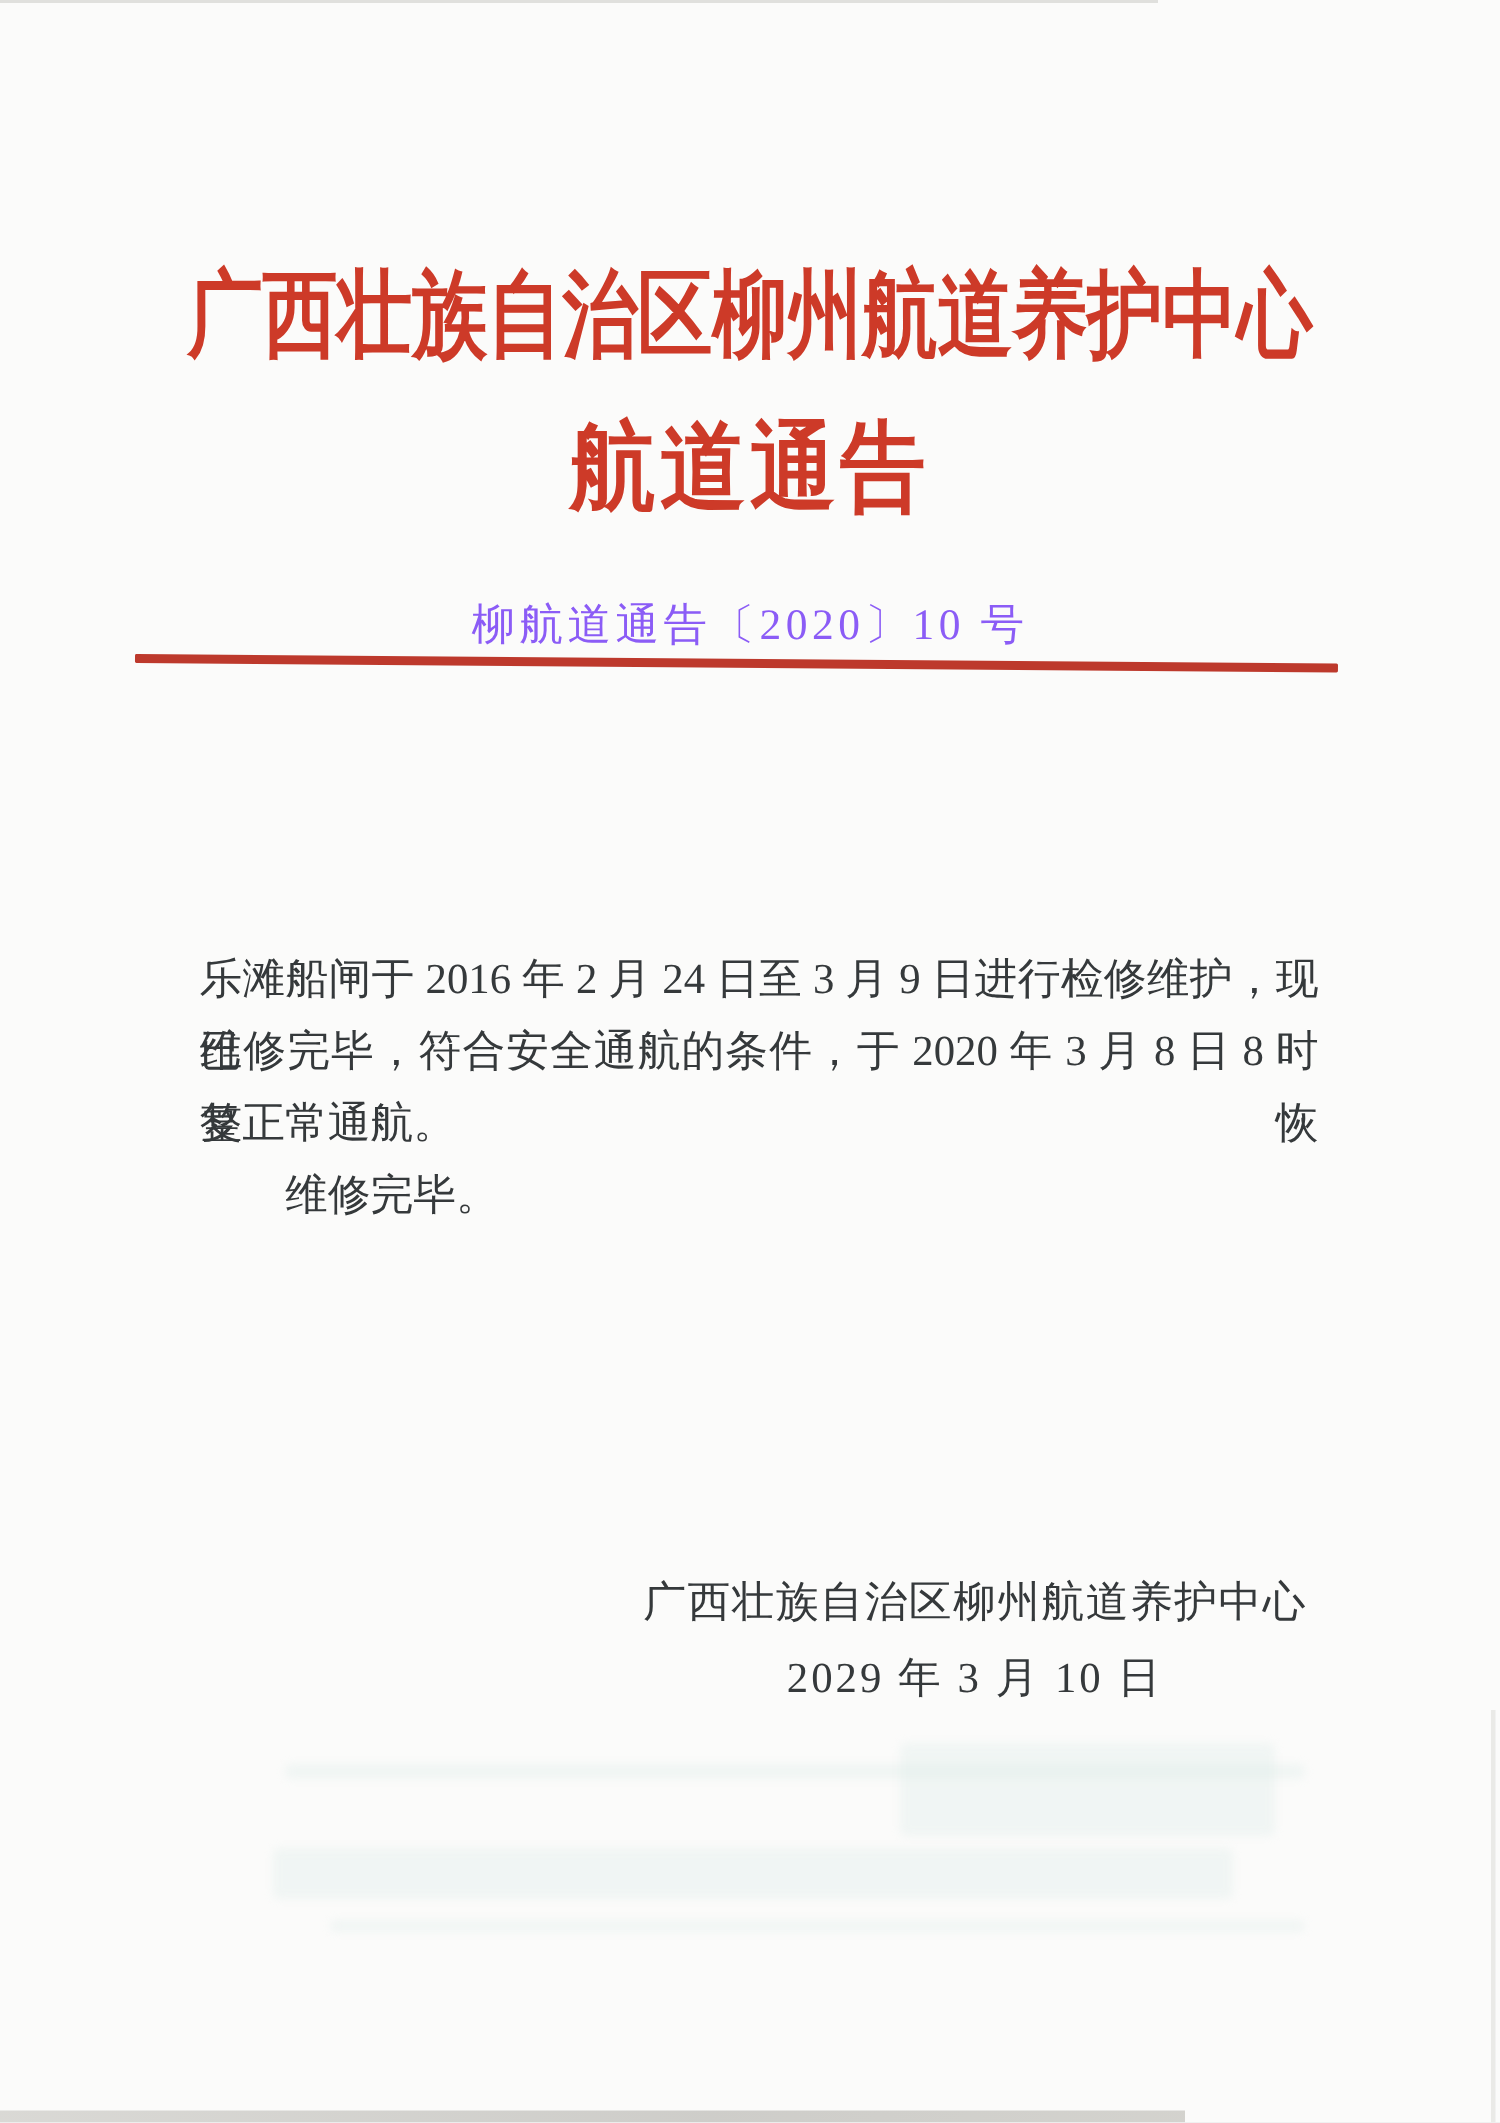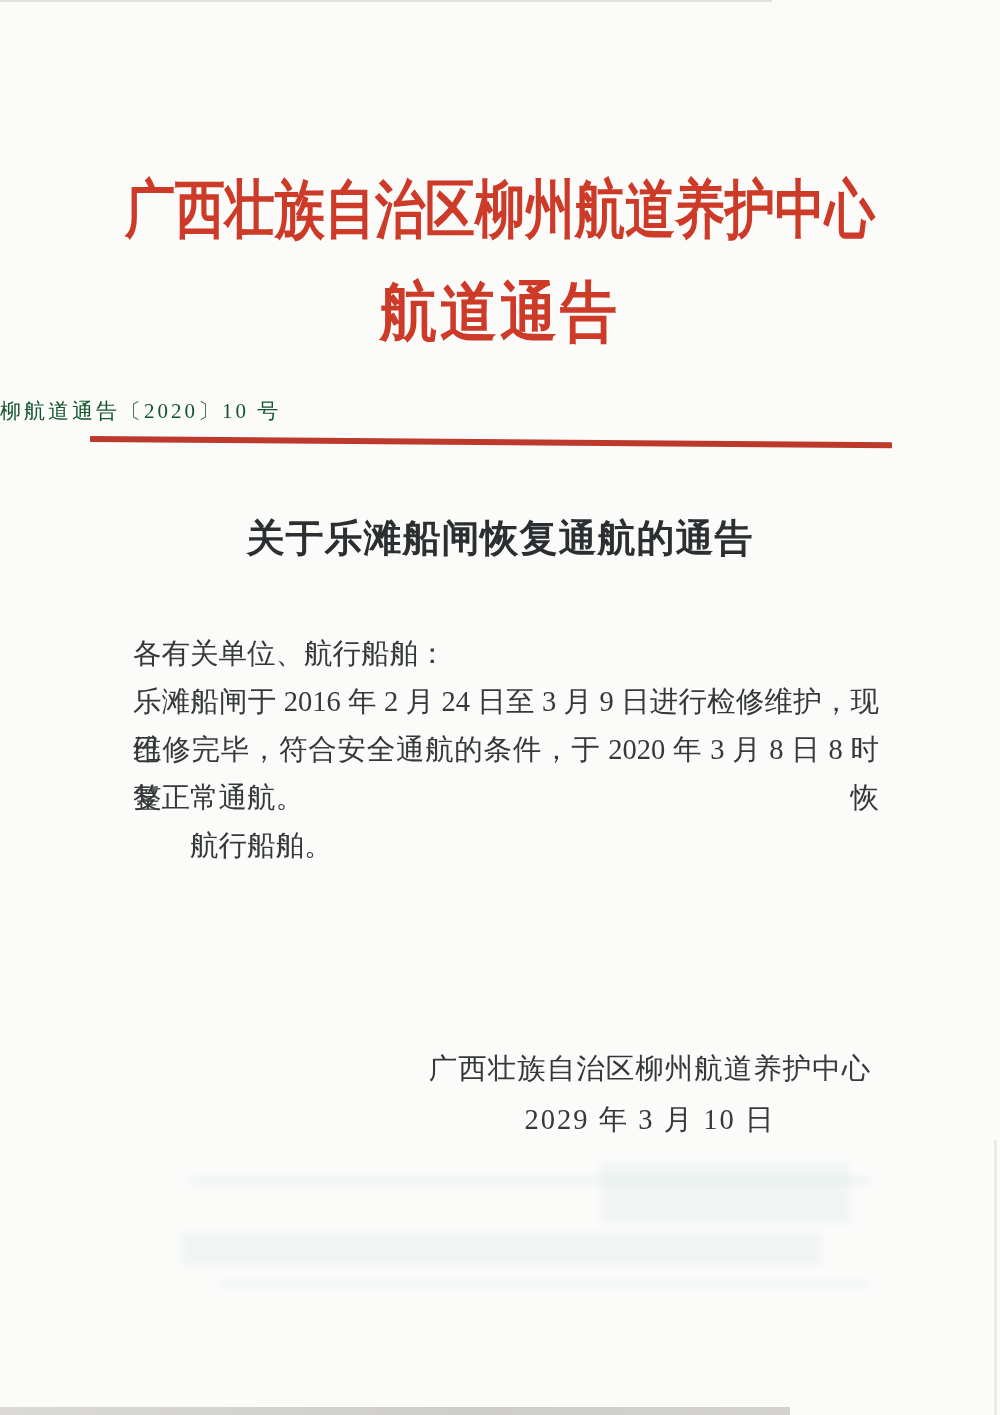--- a/index.html
+++ b/index.html
@@ -45,24 +45,24 @@
     line-height: 1;
     transform: scaleY(1.13);
     transform-origin: top center;
     white-space: nowrap;
   }
   .doc-number {
     position: absolute;
     top: 397px;
     left: 0;
     width: 100%;
-    text-align: left;
-    font-size: 21px;
+    text-align: center;
+    font-size: 29px;
     letter-spacing: 3px;
-    color: #14532d;
+    color: #8b5cf6;
     white-space: nowrap;
   }
   .red-rule {
     position: absolute;
     top: 436px;
     left: 90px;
     width: 802px;
     height: 6px;
     background: var(--rule-red, #bd392c);
     transform: rotate(0.45deg);
@@ -167,28 +167,26 @@
 
   <div class="artifact edge-top"></div>
 
   <div class="org-title-1">广西壮族自治区柳州航道养护中心</div>
   <div class="org-title-2">航道通告</div>
 
   <div class="doc-number">柳航道通告〔2020〕10 号</div>
 
   <div class="red-rule"></div>
 
-  <div class="notice-title">关于乐滩船闸恢复通航的通告</div>
 
   <div class="body-block">
-    <div class="body-line">各有关单位、航行船舶：</div>
     <div class="body-line just">乐滩船闸于 2016 年 2 月 24 日至 3 月 9 日进行检修维护，现已</div>
     <div class="body-line just">维修完毕，符合安全通航的条件，于 2020 年 3 月 8 日 8 时整恢</div>
     <div class="body-line">复正常通航。</div>
-    <div class="body-line indent">航行船舶。</div>
+    <div class="body-line indent">维修完毕。</div>
   </div>
 
   <div class="sig-block">
     <div class="sig-org">广西壮族自治区柳州航道养护中心</div>
     <div class="sig-date">2029 年 3 月 10 日</div>
   </div>
 
   <div class="artifact ghost ghost-1"></div>
   <div class="artifact ghost ghost-2"></div>
   <div class="artifact ghost ghost-3"></div>

